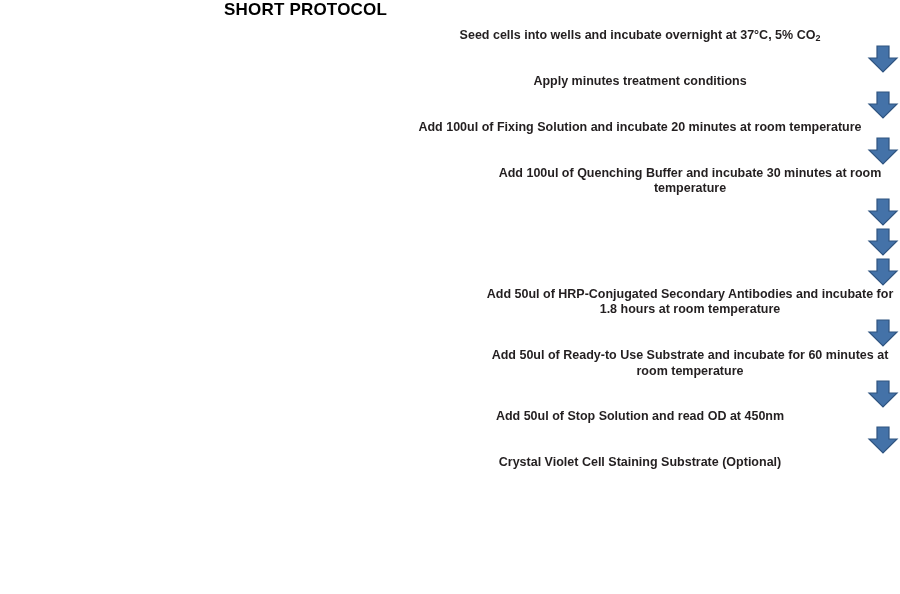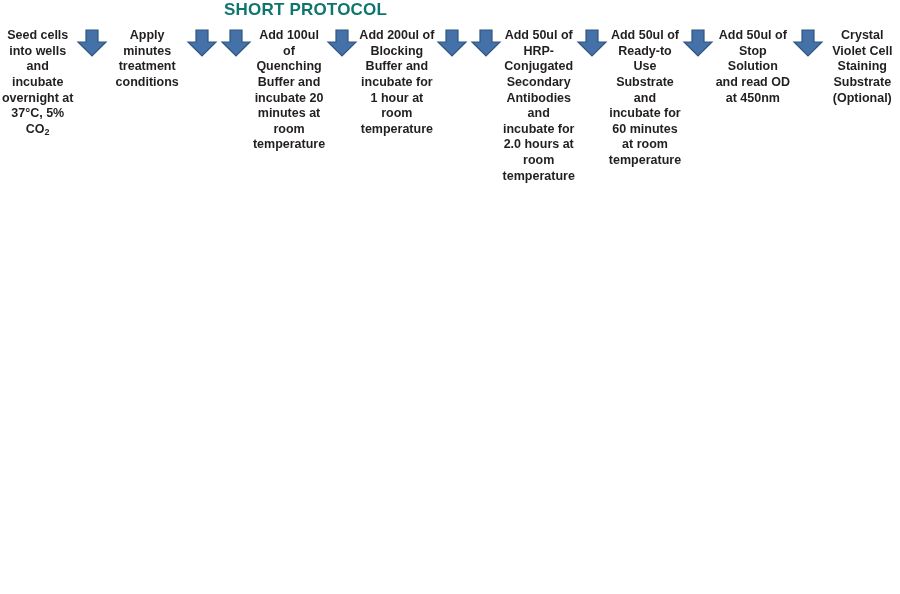--- a/index.html
+++ b/index.html
@@ -20,31 +20,31 @@
     height: 594px;
     background: #ffffff;
   }
   #protocol-title {
     position: absolute;
     left: 224px;
     top: 0px;
     font-size: 17px;
     font-weight: bold;
     letter-spacing: 0.2px;
-    color: #0f766e;
+    color: #000000;
     white-space: nowrap;
   }
   #flow {
     position: absolute;
     left: 0;
     top: 28px;
     width: 900px;
     display: flex;
-    flex-direction: row;
-    align-items: flex-start;
+    flex-direction: column;
+    align-items: flex-end;
   }
   .step {
     width: 520px;
     text-align: center;
     font-size: 12.5px;
     font-weight: bold;
     line-height: 1.25;
     color: #231f20;
   }
   .step.narrow {
@@ -84,51 +84,51 @@
     </div>
 
     <div class="step">Apply minutes treatment conditions</div>
 
     <div class="arrow-wrap">
       <svg class="arrow" width="34" height="28" viewBox="0 0 34 28" aria-hidden="true">
         <polygon points="11,1 23,1 23,13 31,13 17,27 3,13 11,13" fill="#4472a8" stroke="#2f5480" stroke-width="1.2"></polygon>
       </svg>
     </div>
 
+    <div class="step">Add 100ul of Fixing Solution and incubate 20 minutes at room temperature</div>
 
     <div class="arrow-wrap">
       <svg class="arrow" width="34" height="28" viewBox="0 0 34 28" aria-hidden="true">
         <polygon points="11,1 23,1 23,13 31,13 17,27 3,13 11,13" fill="#4472a8" stroke="#2f5480" stroke-width="1.2"></polygon>
       </svg>
     </div>
 
-    <div class="step narrow">Add 100ul of Quenching Buffer and incubate 20 minutes at room temperature</div>
-
-    <div class="arrow-wrap">
-      <svg class="arrow" width="34" height="28" viewBox="0 0 34 28" aria-hidden="true">
-        <polygon points="11,1 23,1 23,13 31,13 17,27 3,13 11,13" fill="#4472a8" stroke="#2f5480" stroke-width="1.2"></polygon>
-      </svg>
-    </div>
-
-    <div class="step">Add 200ul of Blocking Buffer and incubate for 1 hour at room temperature</div>
+    <div class="step narrow">Add 100ul of Quenching Buffer and incubate 30 minutes at room temperature</div>
 
     <div class="arrow-wrap">
       <svg class="arrow" width="34" height="28" viewBox="0 0 34 28" aria-hidden="true">
         <polygon points="11,1 23,1 23,13 31,13 17,27 3,13 11,13" fill="#4472a8" stroke="#2f5480" stroke-width="1.2"></polygon>
       </svg>
     </div>
 
 
     <div class="arrow-wrap">
       <svg class="arrow" width="34" height="28" viewBox="0 0 34 28" aria-hidden="true">
         <polygon points="11,1 23,1 23,13 31,13 17,27 3,13 11,13" fill="#4472a8" stroke="#2f5480" stroke-width="1.2"></polygon>
       </svg>
     </div>
 
-    <div class="step narrow">Add 50ul of HRP-Conjugated Secondary Antibodies and incubate for 2.0 hours at room temperature</div>
+
+    <div class="arrow-wrap">
+      <svg class="arrow" width="34" height="28" viewBox="0 0 34 28" aria-hidden="true">
+        <polygon points="11,1 23,1 23,13 31,13 17,27 3,13 11,13" fill="#4472a8" stroke="#2f5480" stroke-width="1.2"></polygon>
+      </svg>
+    </div>
+
+    <div class="step narrow">Add 50ul of HRP-Conjugated Secondary Antibodies and incubate for 1.8 hours at room temperature</div>
 
     <div class="arrow-wrap">
       <svg class="arrow" width="34" height="28" viewBox="0 0 34 28" aria-hidden="true">
         <polygon points="11,1 23,1 23,13 31,13 17,27 3,13 11,13" fill="#4472a8" stroke="#2f5480" stroke-width="1.2"></polygon>
       </svg>
     </div>
 
     <div class="step narrow">Add 50ul of Ready-to Use Substrate and incubate for 60 minutes at room temperature</div>
 
     <div class="arrow-wrap">

